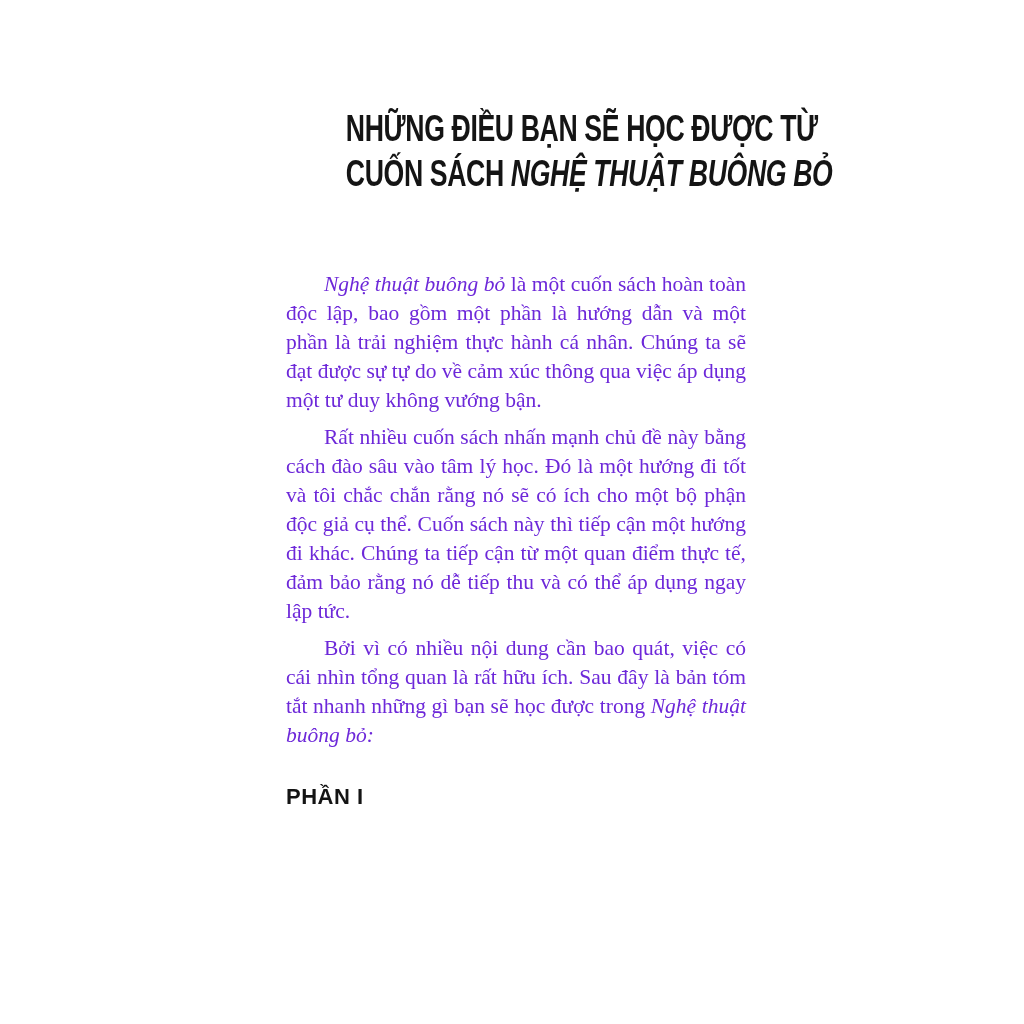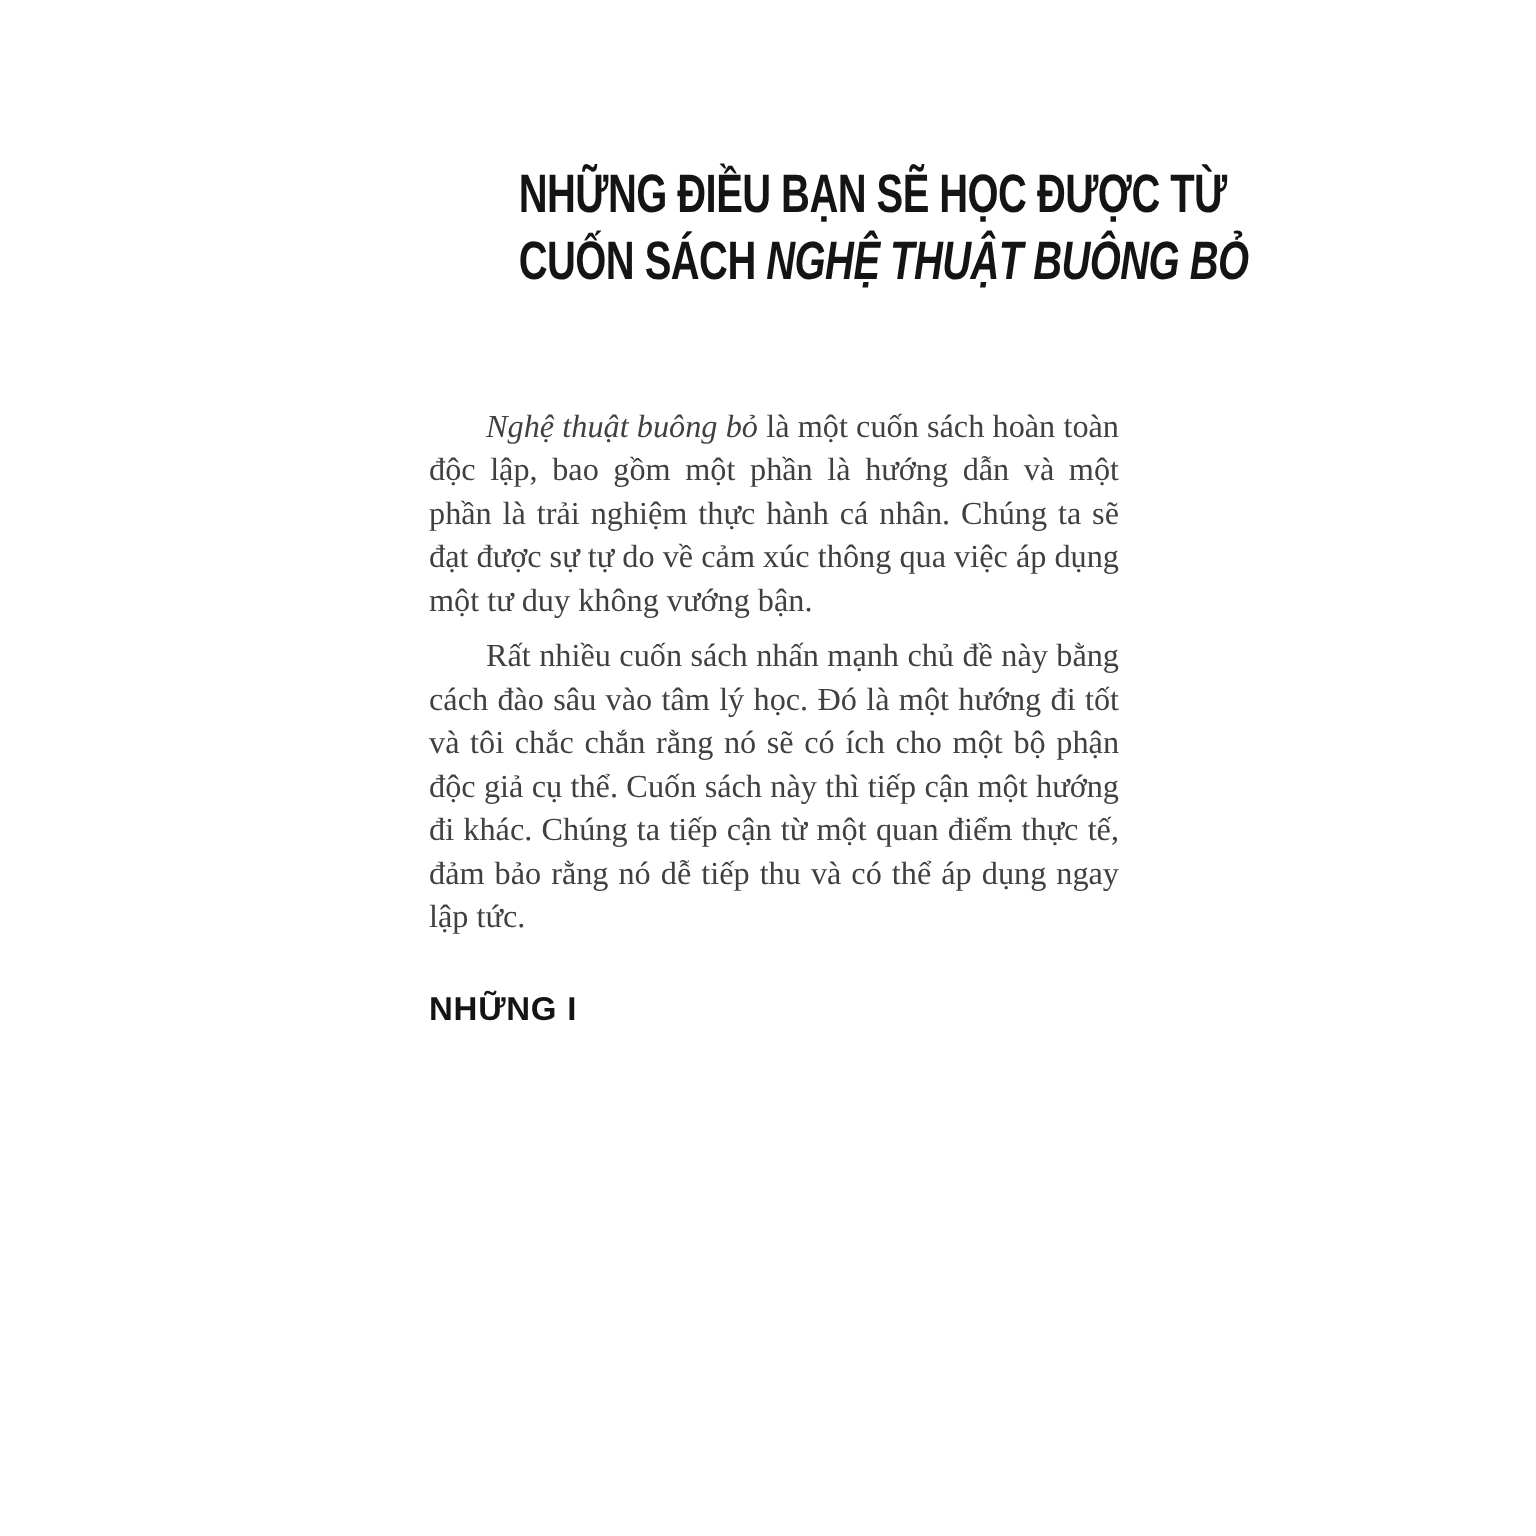--- a/index.html
+++ b/index.html
@@ -38,21 +38,21 @@
     white-space: nowrap;
   }
   .title-italic {
     font-style: italic;
   }
   .body-para {
     margin: 0 0 8px 0;
     font-family: "Liberation Serif", serif;
     font-size: 21.5px;
     line-height: 29px;
-    color: #404040;
+    color: #6d28d9;
     text-align: justify;
     text-indent: 38px;
   }
   .body-para em {
     font-style: italic;
   }
   .section-heading {
     margin: 34px 0 30px 0;
     font-family: "Liberation Sans", sans-serif;
     font-weight: bold;
@@ -71,18 +71,19 @@
 
     <h1 class="chapter-title">
       <span class="title-line">NHỮNG ĐIỀU BẠN SẼ HỌC ĐƯỢC TỪ</span>
       <span class="title-line"><span>CUỐN SÁCH </span><em class="title-italic">NGHỆ THUẬT BUÔNG BỎ</em></span>
     </h1>
 
     <p class="body-para"><em>Nghệ thuật buông bỏ</em><span> là một cuốn sách hoàn toàn độc lập, bao gồm một phần là hướng dẫn và một phần là trải nghiệm thực hành cá nhân. Chúng ta sẽ đạt được sự tự do về cảm xúc thông qua việc áp dụng một tư duy không vướng bận.</span></p>
 
     <p class="body-para">Rất nhiều cuốn sách nhấn mạnh chủ đề này bằng cách đào sâu vào tâm lý học. Đó là một hướng đi tốt và tôi chắc chắn rằng nó sẽ có ích cho một bộ phận độc giả cụ thể. Cuốn sách này thì tiếp cận một hướng đi khác. Chúng ta tiếp cận từ một quan điểm thực tế, đảm bảo rằng nó dễ tiếp thu và có thể áp dụng ngay lập tức.</p>
 
+    <p class="body-para"><span>Bởi vì có nhiều nội dung cần bao quát, việc có cái nhìn tổng quan là rất hữu ích. Sau đây là bản tóm tắt nhanh những gì bạn sẽ học được trong </span><em>Nghệ thuật buông bỏ:</em></p>
 
-    <h2 class="section-heading">NHỮNG I</h2>
+    <h2 class="section-heading">PHẦN I</h2>
 
 
   </div>
 </div>
 
 </body></html>

